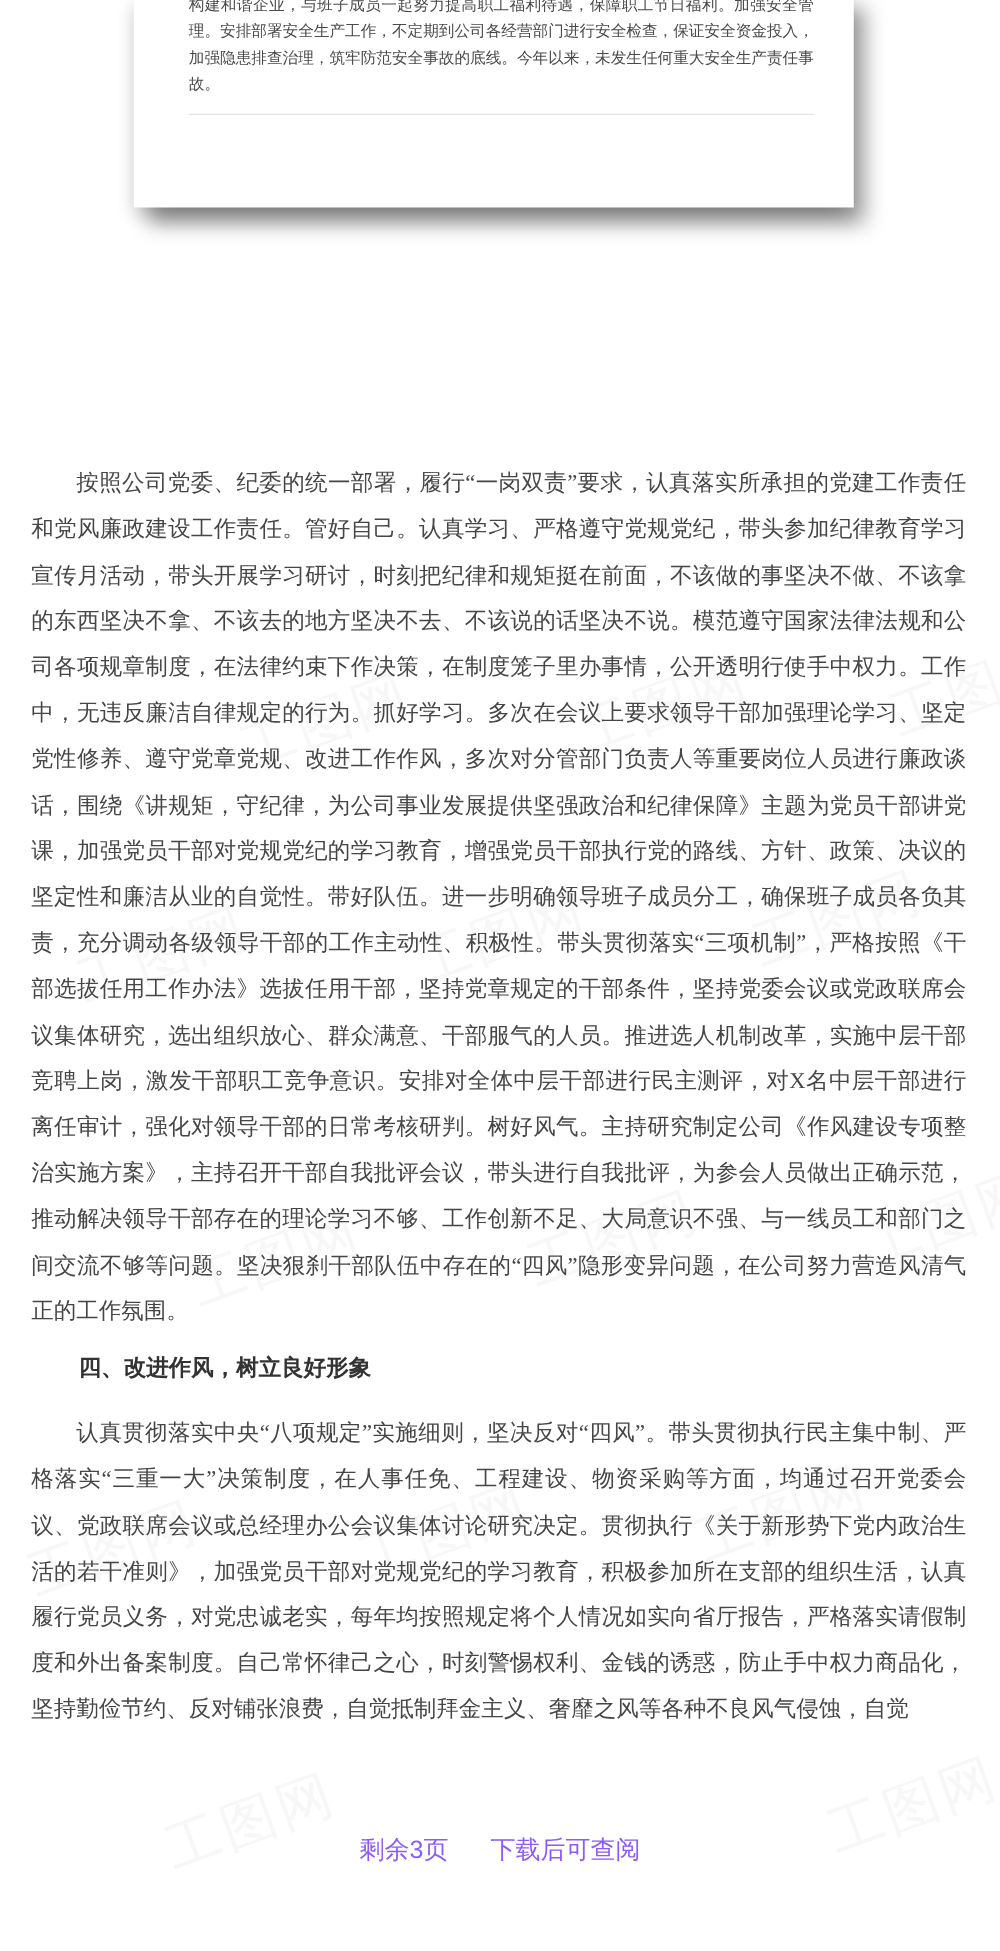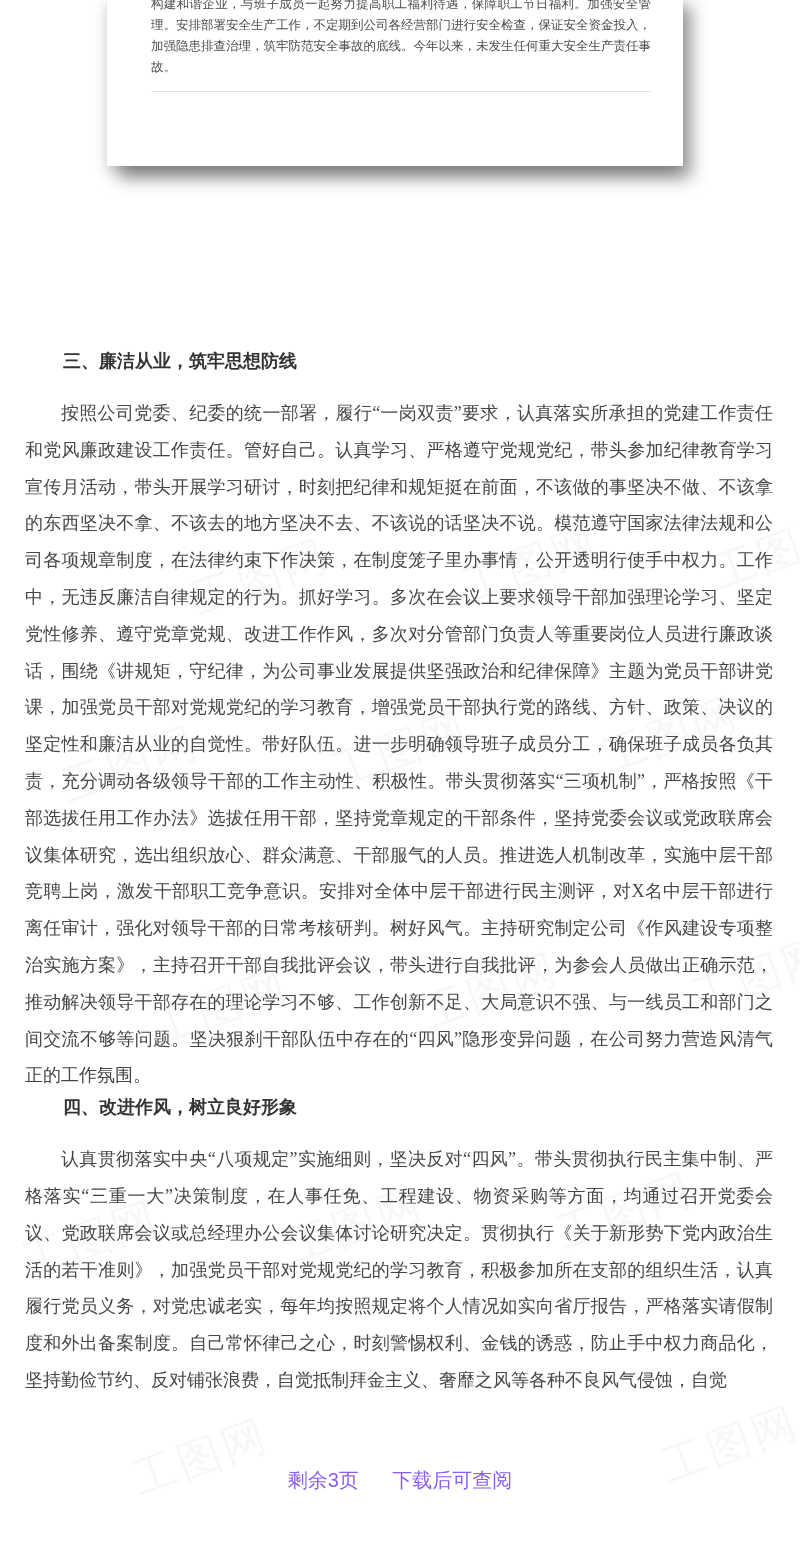--- a/index.html
+++ b/index.html
@@ -41,21 +41,21 @@
     color:#464646;
   }
   .section-heading {
     margin:0;
     font-size:18px;
     line-height:27px;
     font-weight:bold;
     color:#333333;
     text-indent:38px;
   }
-  .doc-section + .doc-section .section-heading { }
+  .doc-section + .doc-section .section-heading { margin-top:14px; }
   .para {
     margin:20px 0 0 0;
     font-size:18px;
     line-height:36.8px;
     text-align:justify;
     text-indent:2em;
     color:#464646;
   }
 
   
@@ -104,21 +104,20 @@
     <span class="wm" style="left: 130px; top: 1428px; color: rgb(119, 119, 119);">工图网</span>
   </div>
 
 <div class="doc-card">
   <div class="card-text">构建和谐企业，与班子成员一起努力提高职工福利待遇，保障职工节日福利。加强安全管理。安排部署安全生产工作，不定期到公司各经营部门进行安全检查，保证安全资金投入，加强隐患排查治理，筑牢防范安全事故的底线。今年以来，未发生任何重大安全生产责任事故。</div>
   <div class="card-rule"></div>
 </div>
 
 <div class="main">
   <section class="doc-section">
-    <h2 class="section-heading">三、廉洁从业，筑牢思想防线</h2>
     <p class="para">按照公司党委、纪委的统一部署，履行“一岗双责”要求，认真落实所承担的党建工作责任和党风廉政建设工作责任。管好自己。认真学习、严格遵守党规党纪，带头参加纪律教育学习宣传月活动，带头开展学习研讨，时刻把纪律和规矩挺在前面，不该做的事坚决不做、不该拿的东西坚决不拿、不该去的地方坚决不去、不该说的话坚决不说。模范遵守国家法律法规和公司各项规章制度，在法律约束下作决策，在制度笼子里办事情，公开透明行使手中权力。工作中，无违反廉洁自律规定的行为。抓好学习。多次在会议上要求领导干部加强理论学习、坚定党性修养、遵守党章党规、改进工作作风，多次对分管部门负责人等重要岗位人员进行廉政谈话，围绕《讲规矩，守纪律，为公司事业发展提供坚强政治和纪律保障》主题为党员干部讲党课，加强党员干部对党规党纪的学习教育，增强党员干部执行党的路线、方针、政策、决议的坚定性和廉洁从业的自觉性。带好队伍。进一步明确领导班子成员分工，确保班子成员各负其责，充分调动各级领导干部的工作主动性、积极性。带头贯彻落实“三项机制”，严格按照《干部选拔任用工作办法》选拔任用干部，坚持党章规定的干部条件，坚持党委会议或党政联席会议集体研究，选出组织放心、群众满意、干部服气的人员。推进选人机制改革，实施中层干部竞聘上岗，激发干部职工竞争意识。安排对全体中层干部进行民主测评，对X名中层干部进行离任审计，强化对领导干部的日常考核研判。树好风气。主持研究制定公司《作风建设专项整治实施方案》，主持召开干部自我批评会议，带头进行自我批评，为参会人员做出正确示范，推动解决领导干部存在的理论学习不够、工作创新不足、大局意识不强、与一线员工和部门之间交流不够等问题。坚决狠刹干部队伍中存在的“四风”隐形变异问题，在公司努力营造风清气正的工作氛围。</p>
   </section>
   <section class="doc-section">
     <h2 class="section-heading">四、改进作风，树立良好形象</h2>
     <p class="para">认真贯彻落实中央“八项规定”实施细则，坚决反对“四风”。带头贯彻执行民主集中制、严格落实“三重一大”决策制度，在人事任免、工程建设、物资采购等方面，均通过召开党委会议、党政联席会议或总经理办公会议集体讨论研究决定。贯彻执行《关于新形势下党内政治生活的若干准则》，加强党员干部对党规党纪的学习教育，积极参加所在支部的组织生活，认真履行党员义务，对党忠诚老实，每年均按照规定将个人情况如实向省厅报告，严格落实请假制度和外出备案制度。自己常怀律己之心，时刻警惕权利、金钱的诱惑，防止手中权力商品化，坚持勤俭节约、反对铺张浪费，自觉抵制拜金主义、奢靡之风等各种不良风气侵蚀，自觉</p>
   </section>
 </div>
 
 <div class="footer">
   <span>剩余3页</span>

